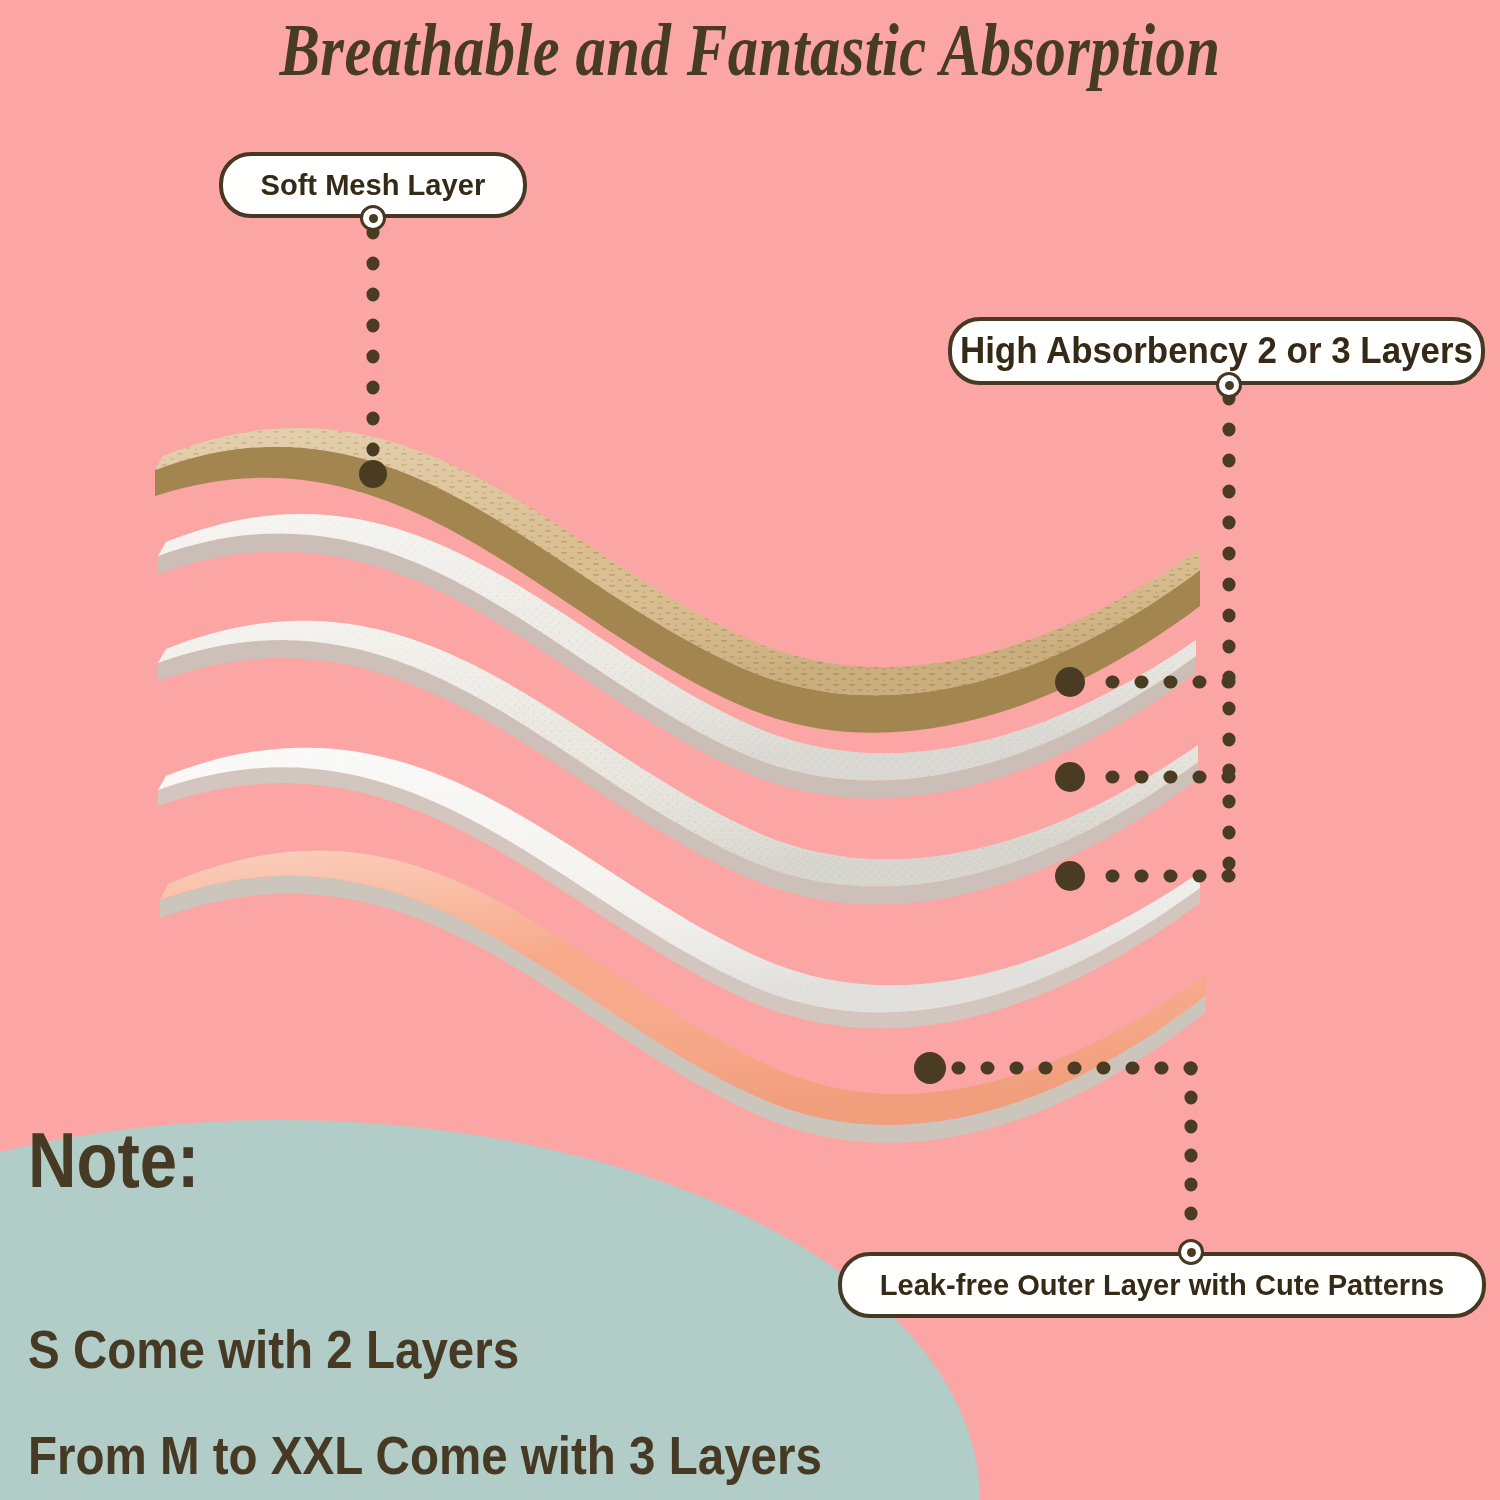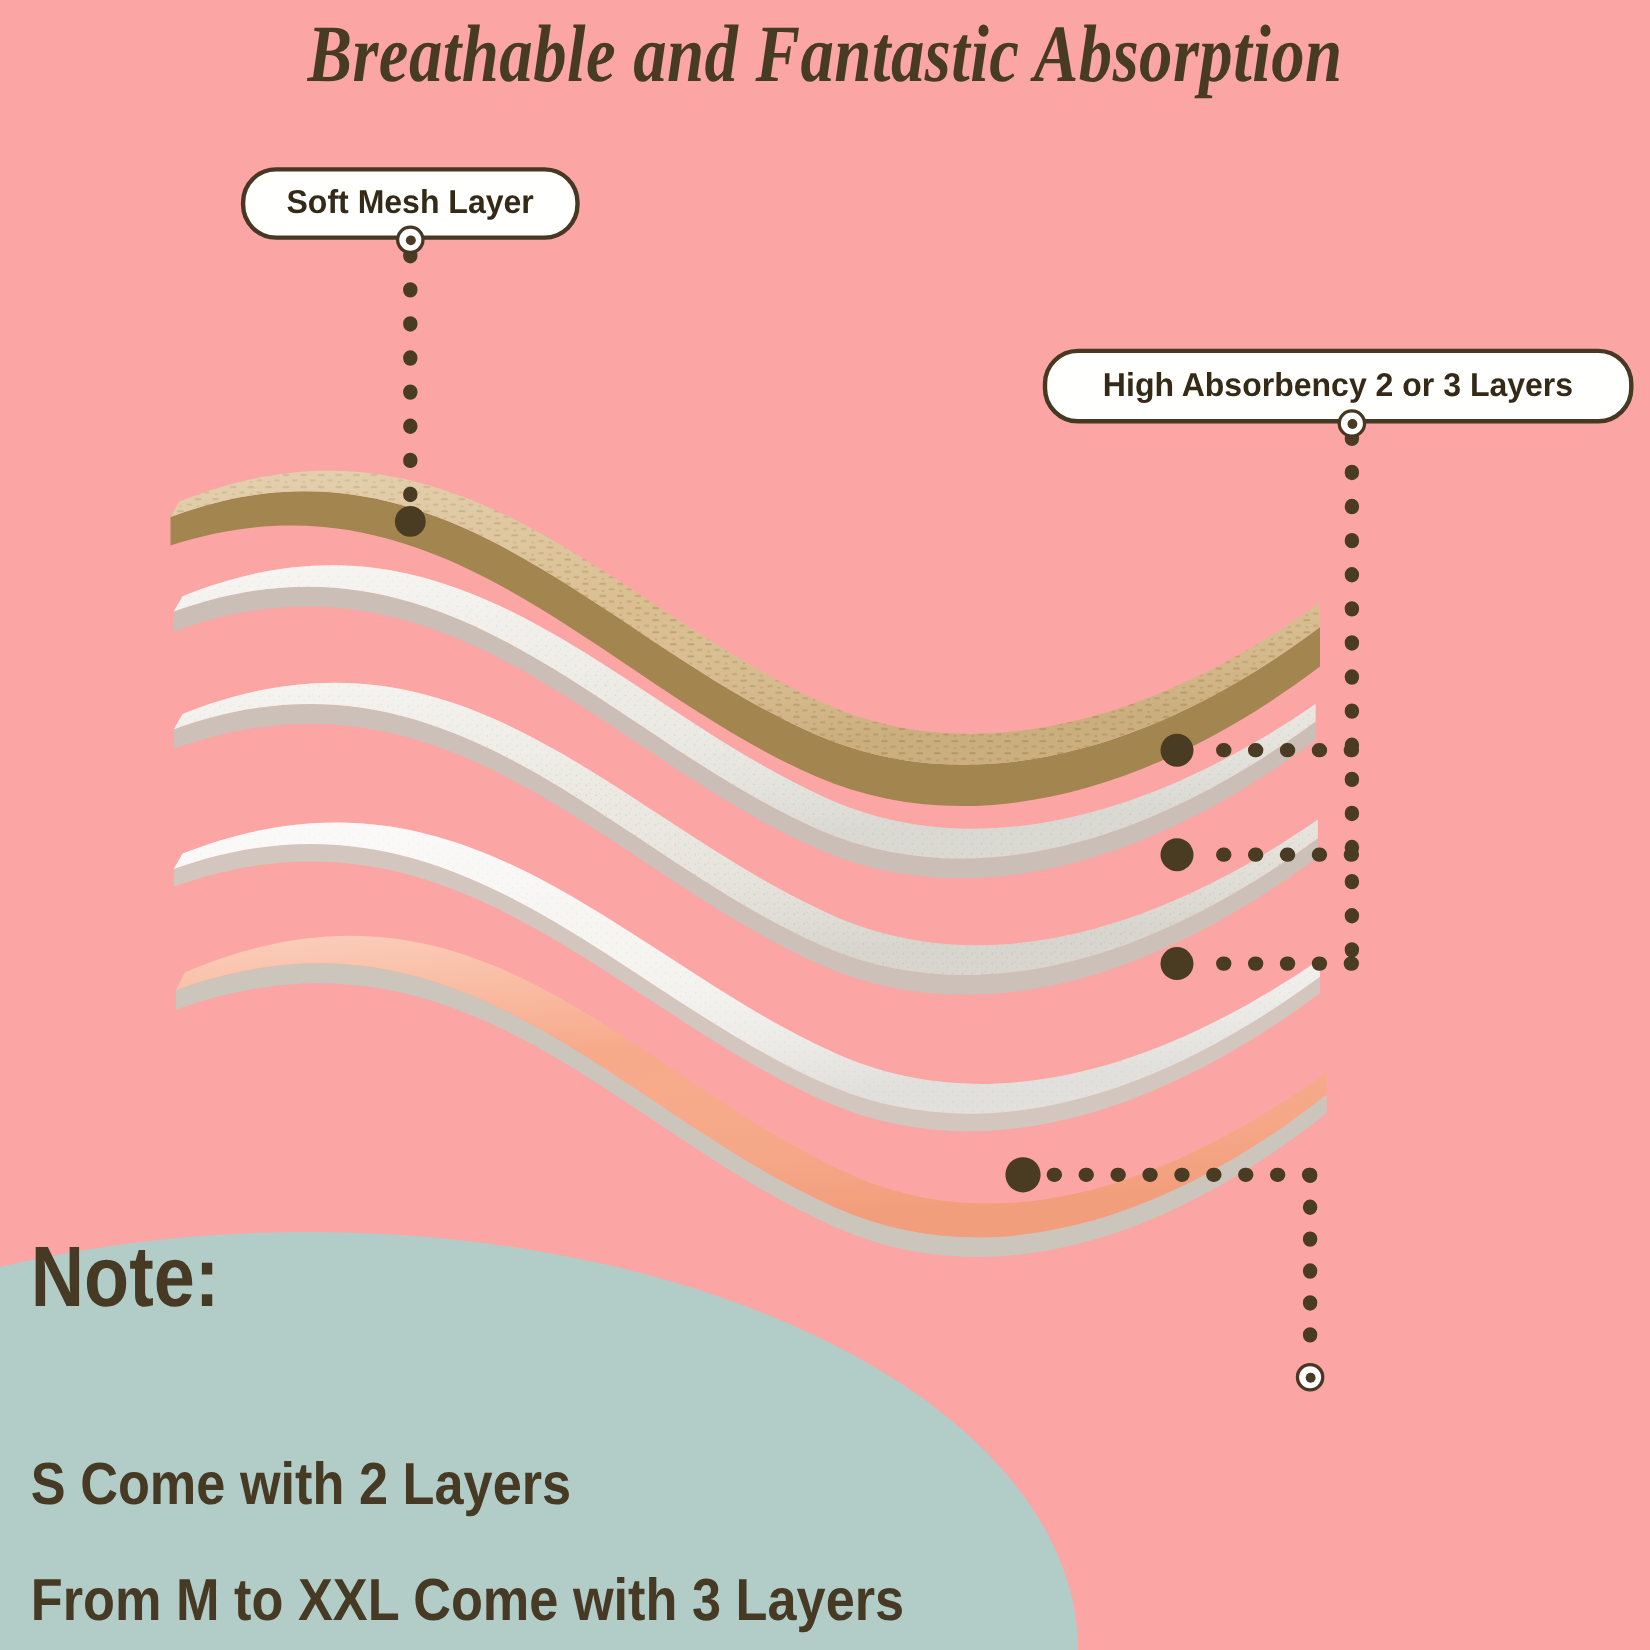--- a/index.html
+++ b/index.html
@@ -64,21 +64,21 @@
     top: 152px;
     width: 308px;
     height: 66px;
     font-size: 30px;
   }
   #pill-high-absorbency {
     left: 948px;
     top: 317px;
     width: 537px;
     height: 68px;
-    font-size: 30px;
+    font-size: 36px;
   }
   #pill-leak-free {
     left: 838px;
     top: 1252px;
     width: 648px;
     height: 66px;
     font-size: 30px;
   }
   .pill-label {
     transform: scaleX(0.97);
@@ -297,15 +297,18 @@
   <div class="pill" id="pill-soft-mesh">
     <span class="pill-label">Soft Mesh Layer</span>
   </div>
   <div class="anchor" id="anchor-soft-mesh"></div>
 
   <div class="pill" id="pill-high-absorbency">
     <span class="pill-label">High Absorbency 2 or 3 Layers</span>
   </div>
   <div class="anchor" id="anchor-high-absorbency"></div>
 
+  <div class="pill" id="pill-leak-free">
+    <span class="pill-label">Leak-free Outer Layer with Cute Patterns</span>
+  </div>
   <div class="anchor" id="anchor-leak-free"></div>
 
 </div>
 
 </body></html>

